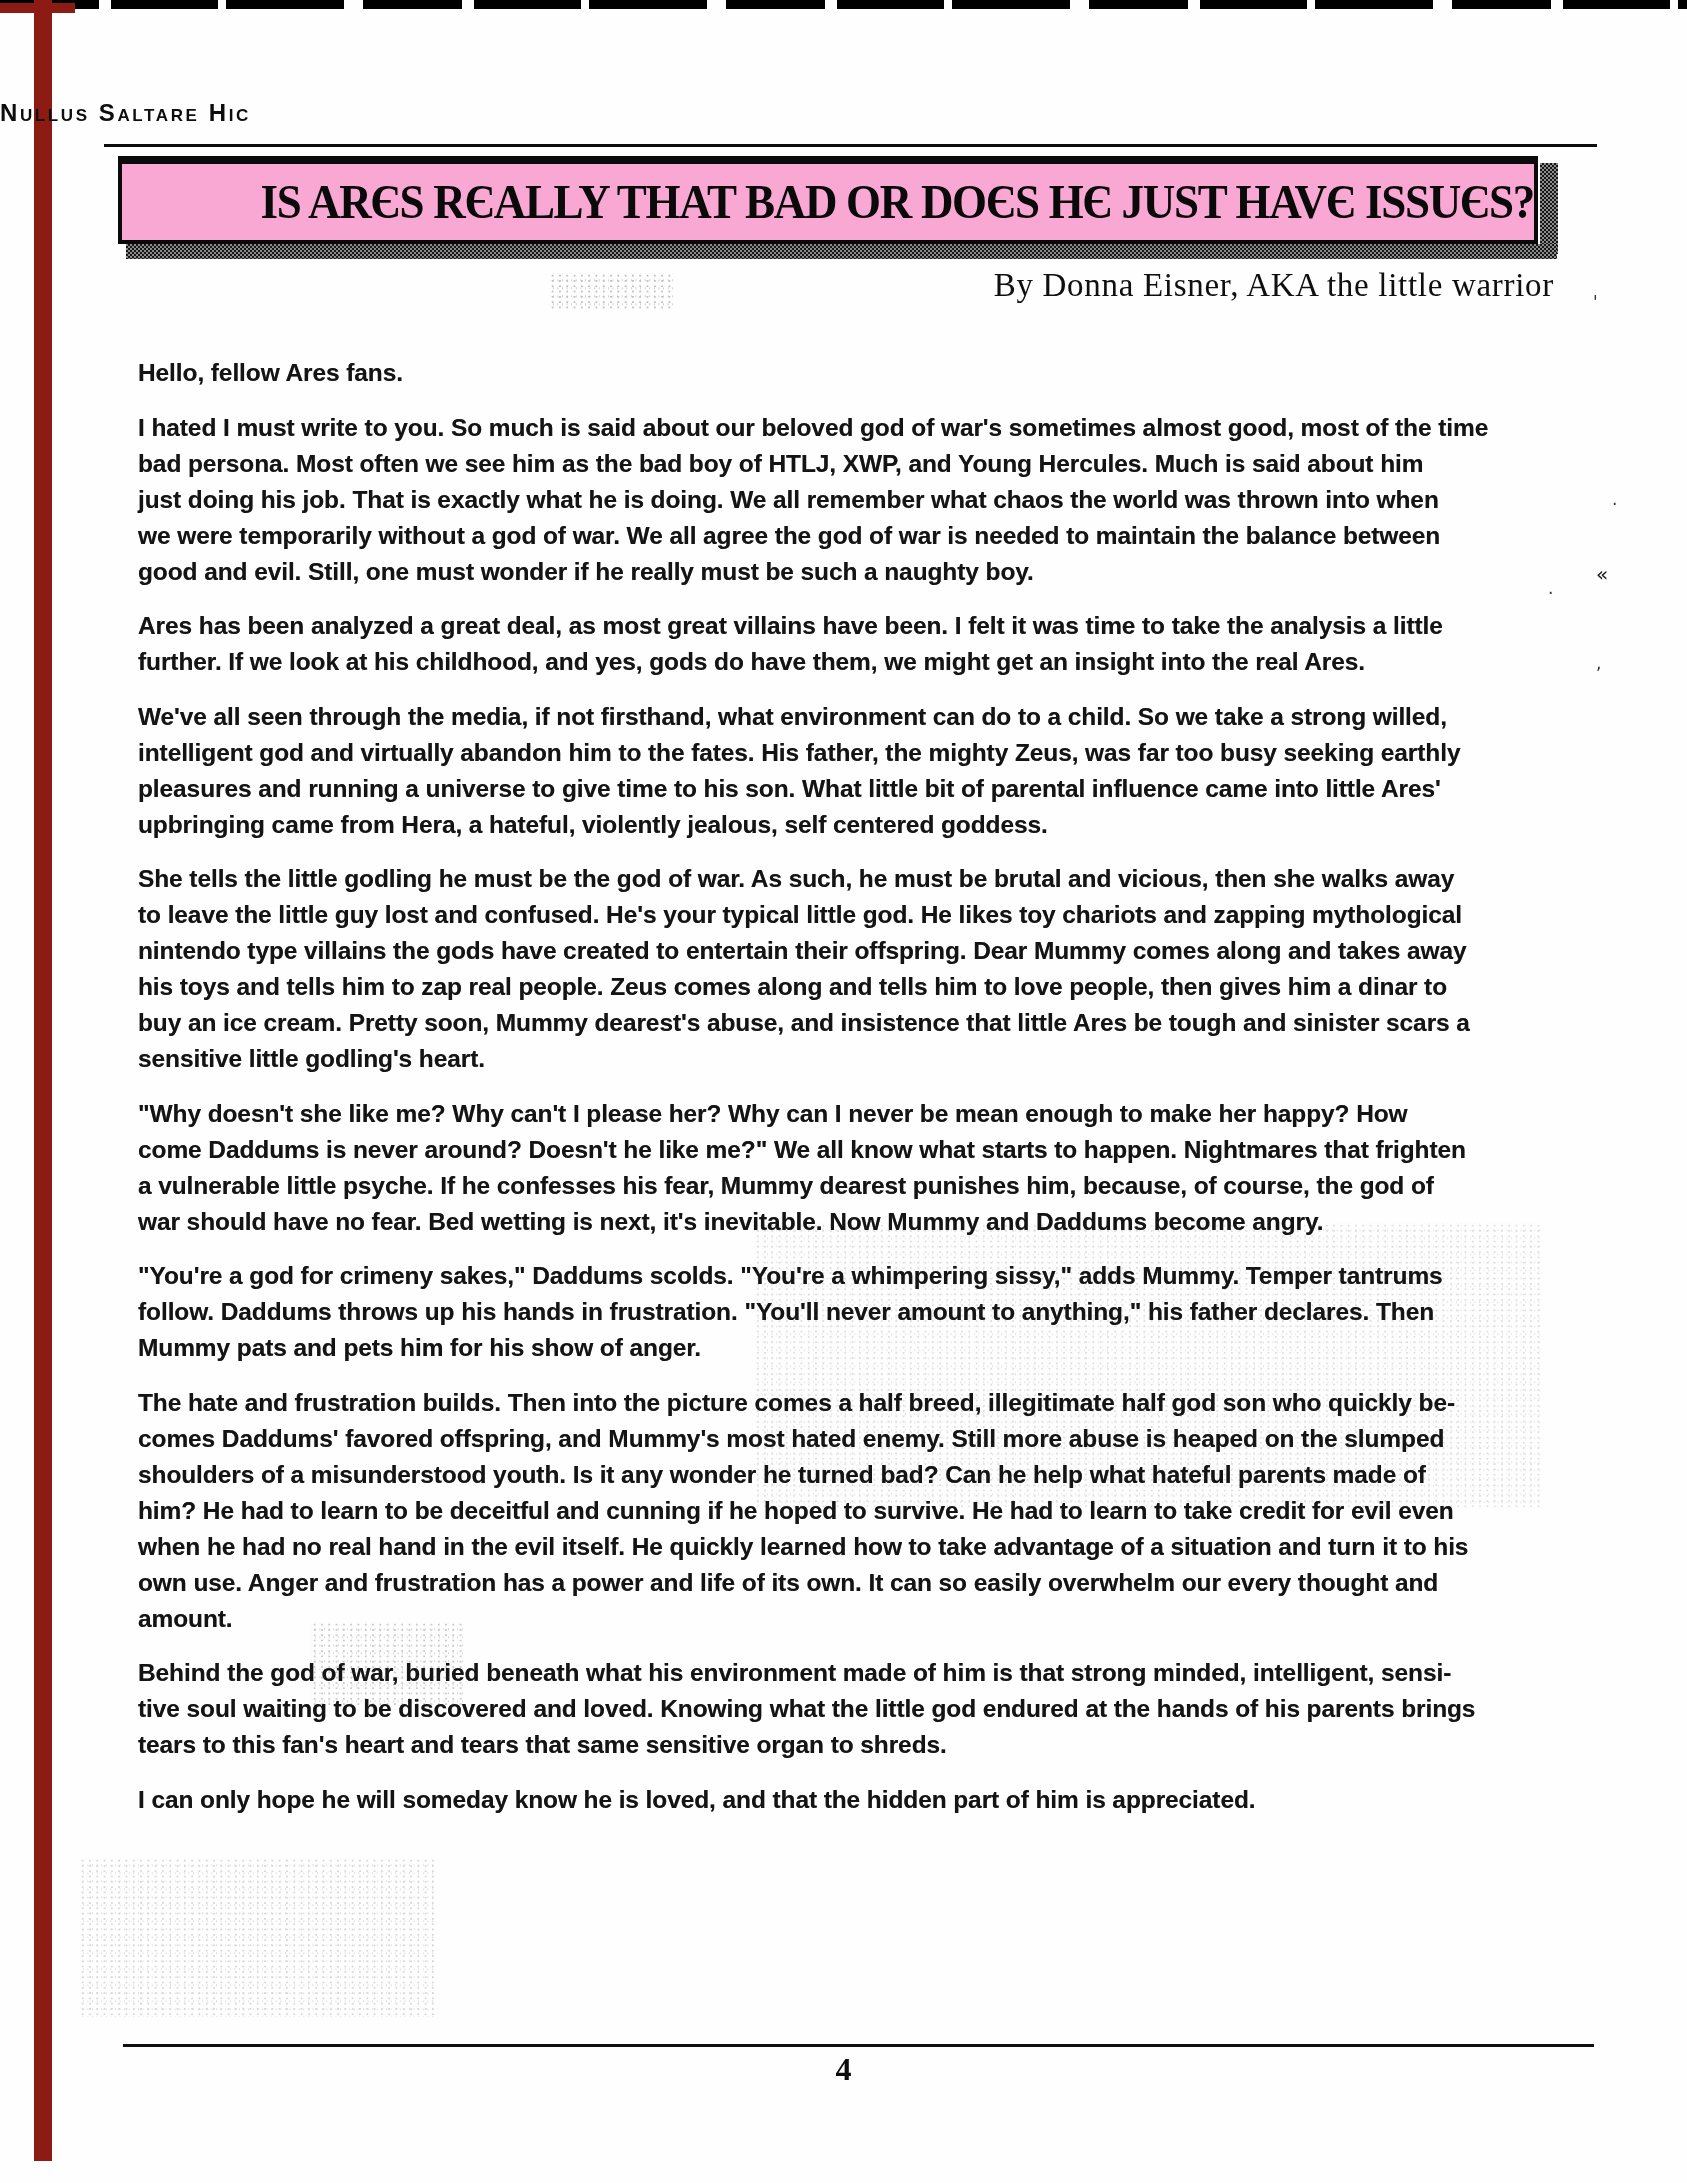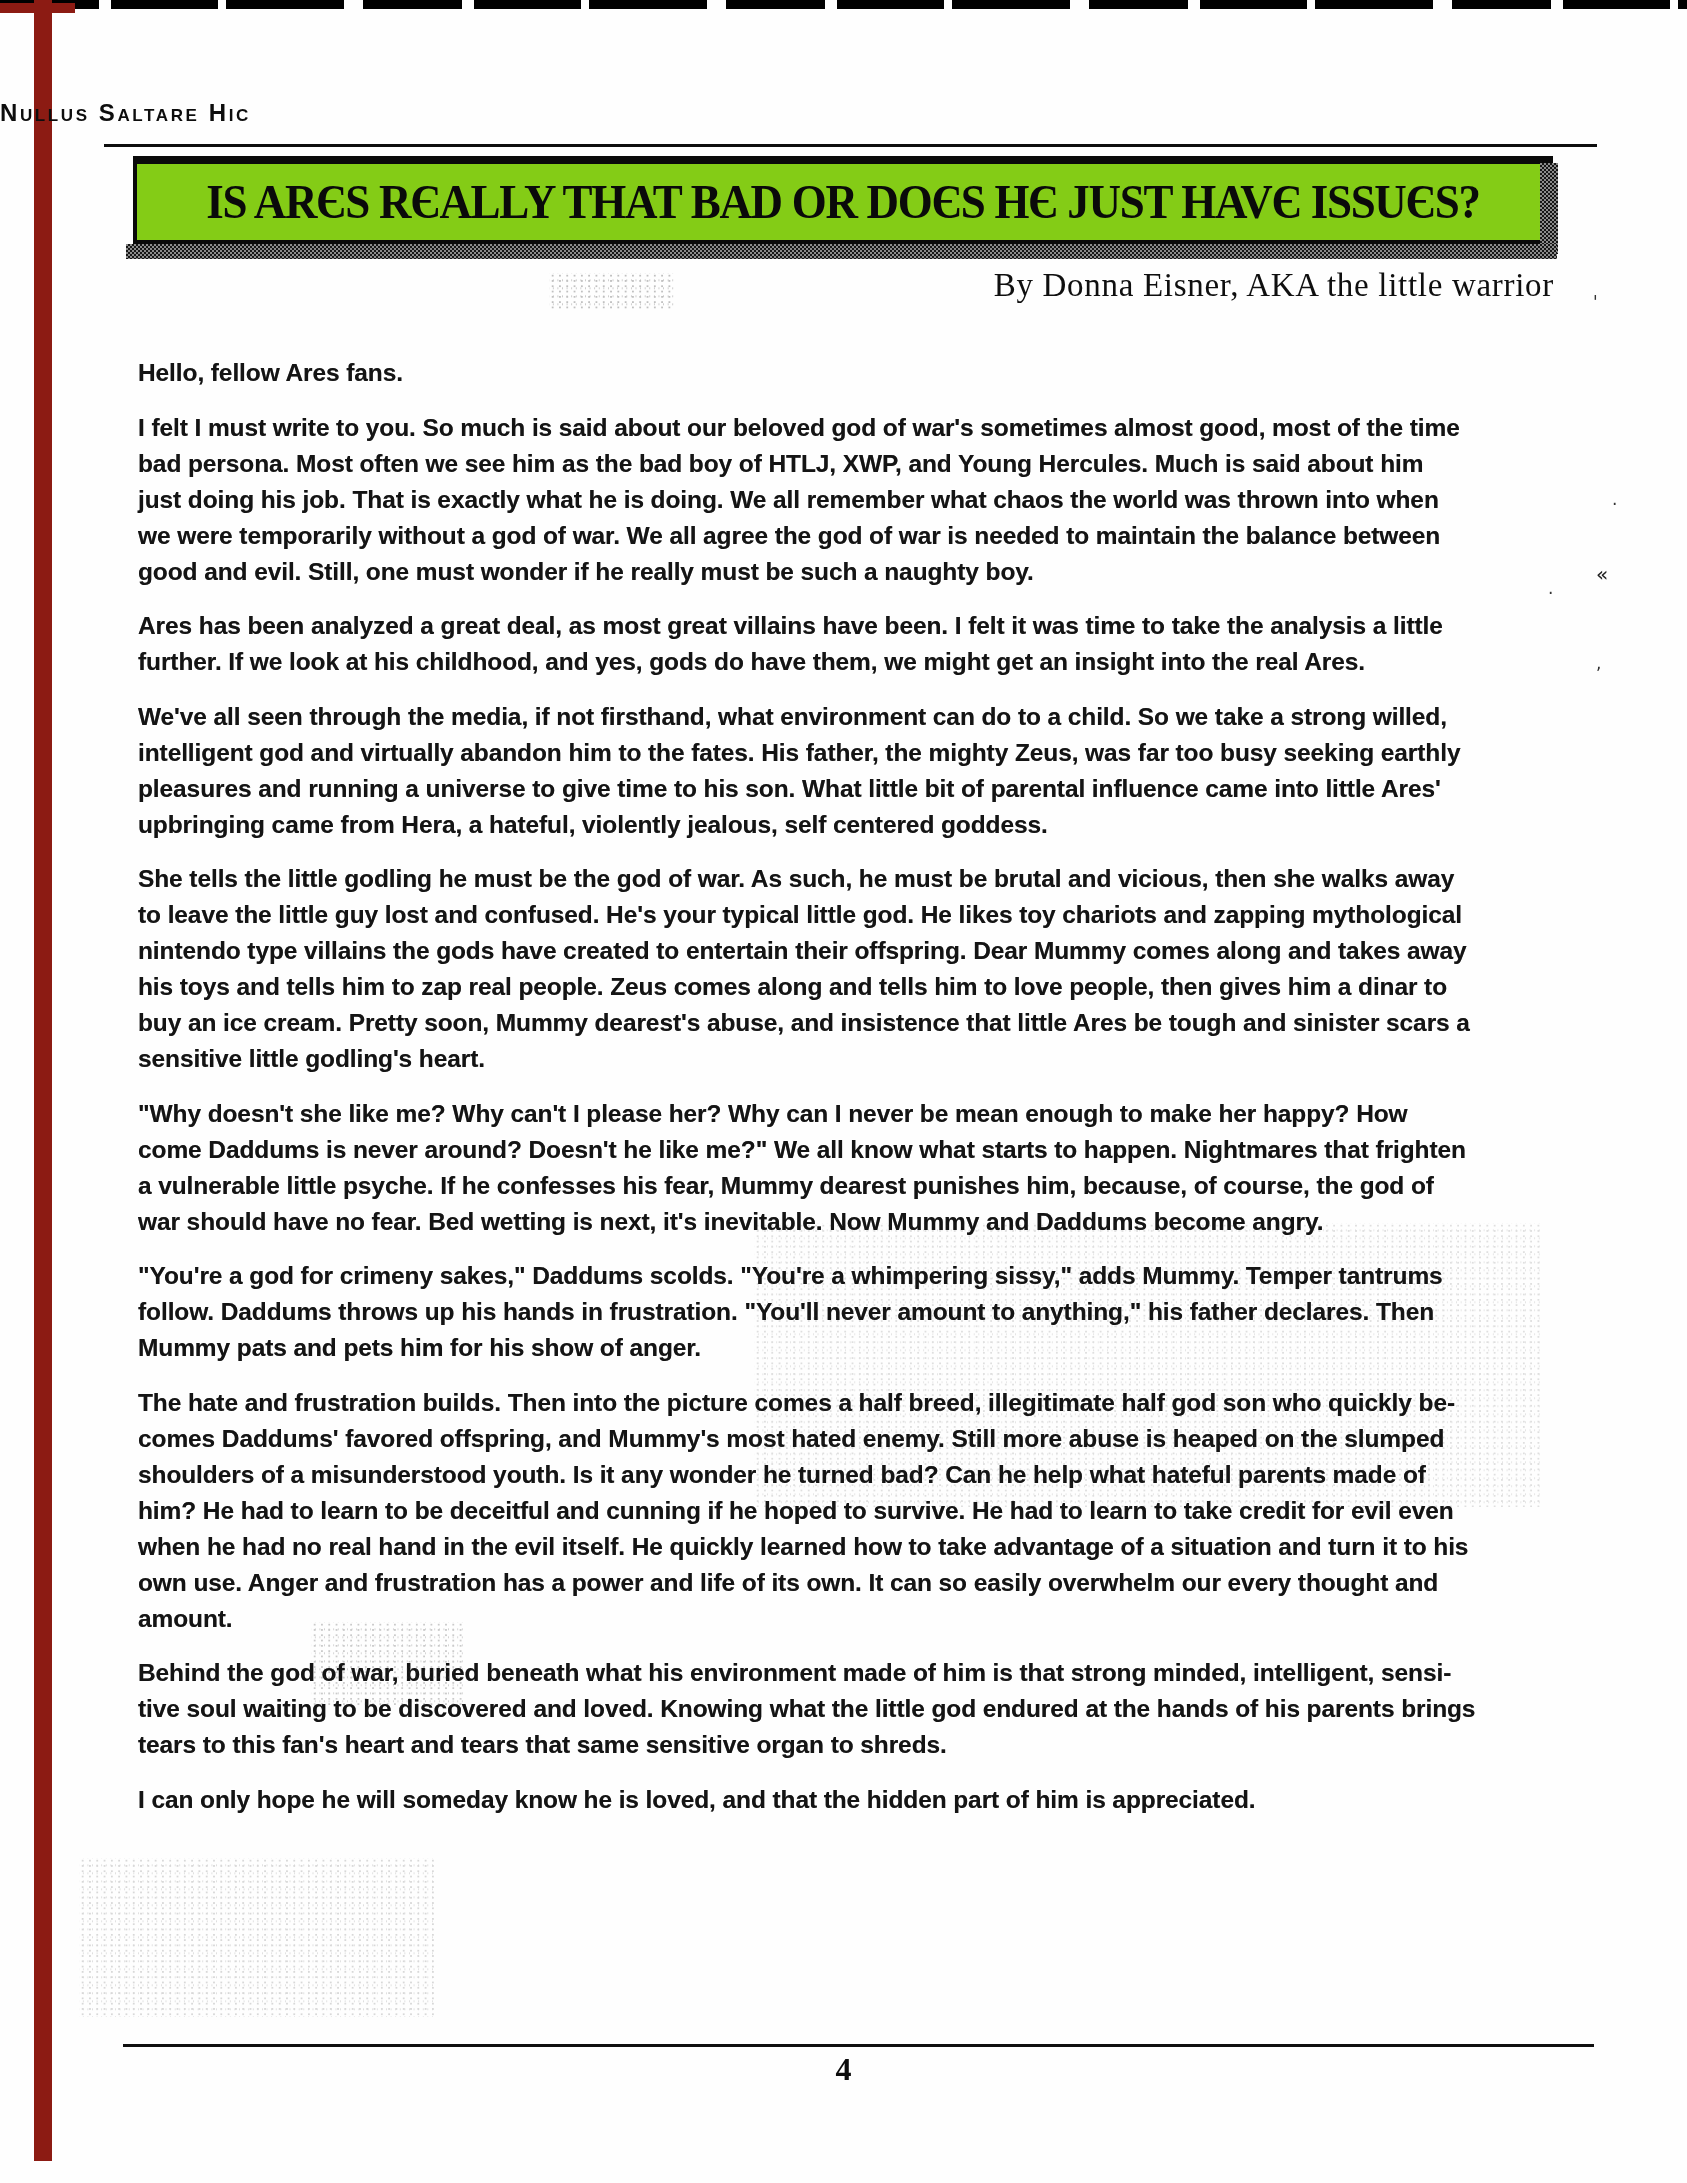--- a/index.html
+++ b/index.html
@@ -37,25 +37,25 @@
     text-align:left;
     font-variant:small-caps;
     font-weight:bold;font-size:24px;letter-spacing:2.6px;
     color:#0d0d0d;
   }
   .header-rule{
     position:absolute;left:104px;top:144px;width:1493px;height:2.6px;
     background:#0d0d0d;
   }
   .title-box{
-    position:absolute;left:133px;top:156px;width:1420px;height:88px;
+    position:absolute;left:118px;top:156px;width:1420px;height:88px;
     box-sizing:border-box;
     border:4.6px solid #0a0a0a;border-top-width:8px;
-    background:#84cc16;
-    display:flex;align-items:center;justify-content:center;
+    background:#f9a8d4;
+    display:flex;align-items:center;justify-content:flex-end;
   }
   .title-text{
     font-family:"Liberation Serif",serif;
     font-weight:700;font-size:45px;letter-spacing:-1.3px;
     white-space:nowrap;color:#0a0a0a;
     transform:scaleY(1.06);
   }
   .checker{
     background-image:repeating-conic-gradient(#161616 0% 25%, #8b8b8b 25% 50%);
     background-size:4px 4px;
@@ -136,21 +136,21 @@
   <div class="title-shadow-right checker"></div>
   <div class="title-band checker"></div>
 
   <div class="byline">By Donna Eisner, AKA the little warrior</div>
 
   <div class="article">
       <p class="para">
         <span class="line">Hello, fellow Ares fans.</span>
       </p>
       <p class="para">
-        <span class="line">I felt I must write to you. So much is said about our beloved god of war's sometimes almost good, most of the time</span>
+        <span class="line">I hated I must write to you. So much is said about our beloved god of war's sometimes almost good, most of the time</span>
         <span class="line">bad persona. Most often we see him as the bad boy of HTLJ, XWP, and Young Hercules. Much is said about him</span>
         <span class="line">just doing his job. That is exactly what he is doing. We all remember what chaos the world was thrown into when</span>
         <span class="line">we were temporarily without a god of war. We all agree the god of war is needed to maintain the balance between</span>
         <span class="line">good and evil. Still, one must wonder if he really must be such a naughty boy.</span>
       </p>
       <p class="para">
         <span class="line">Ares has been analyzed a great deal, as most great villains have been. I felt it was time to take the analysis a little</span>
         <span class="line">further. If we look at his childhood, and yes, gods do have them, we might get an insight into the real Ares.</span>
       </p>
       <p class="para">

